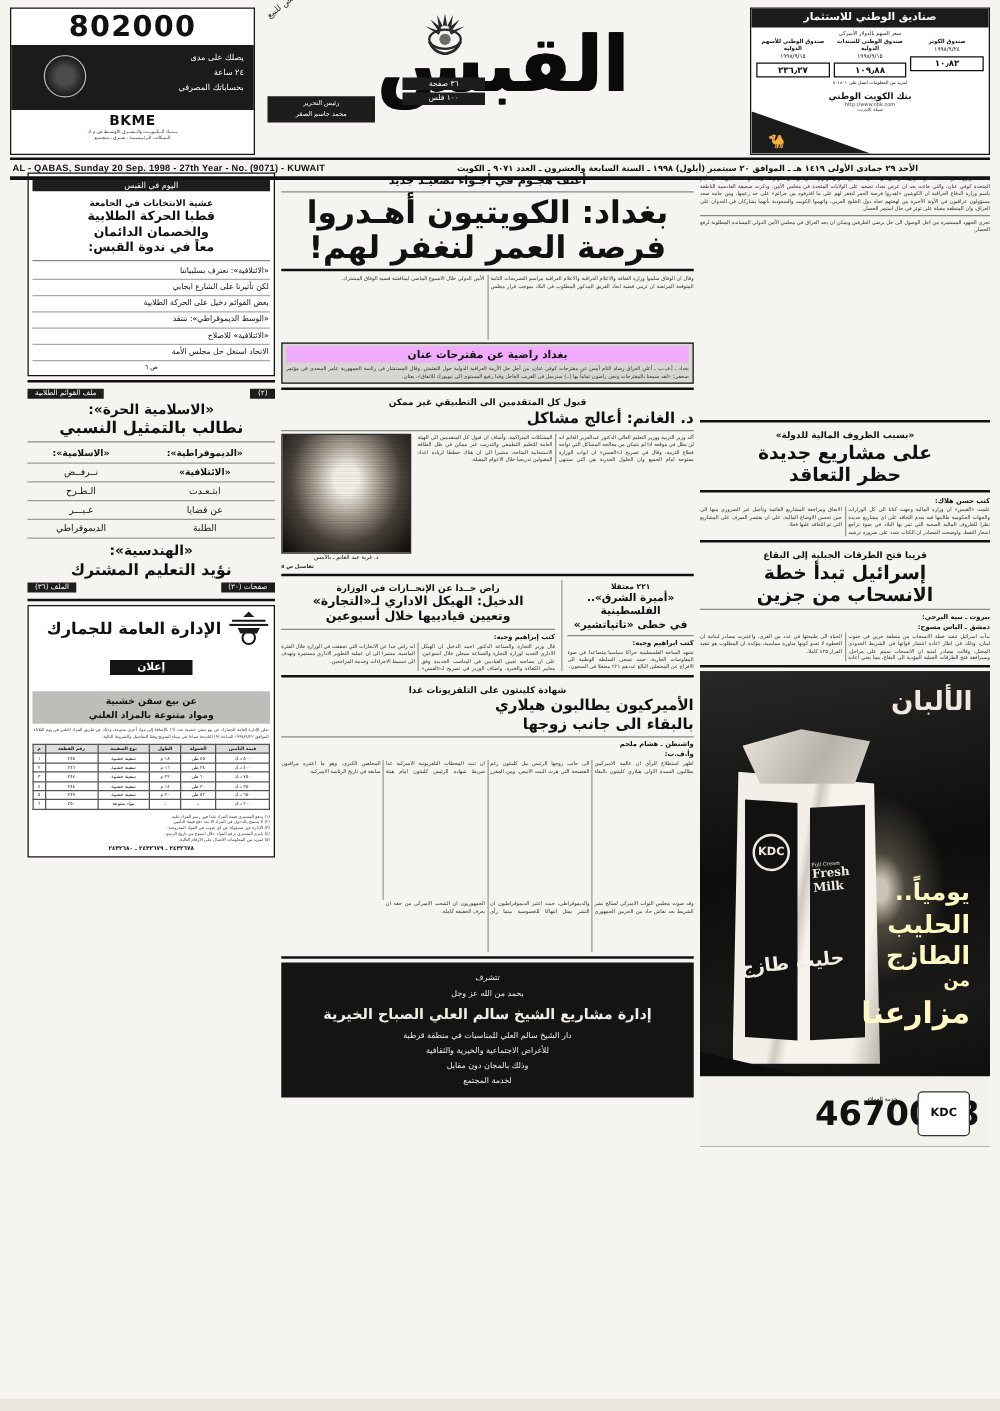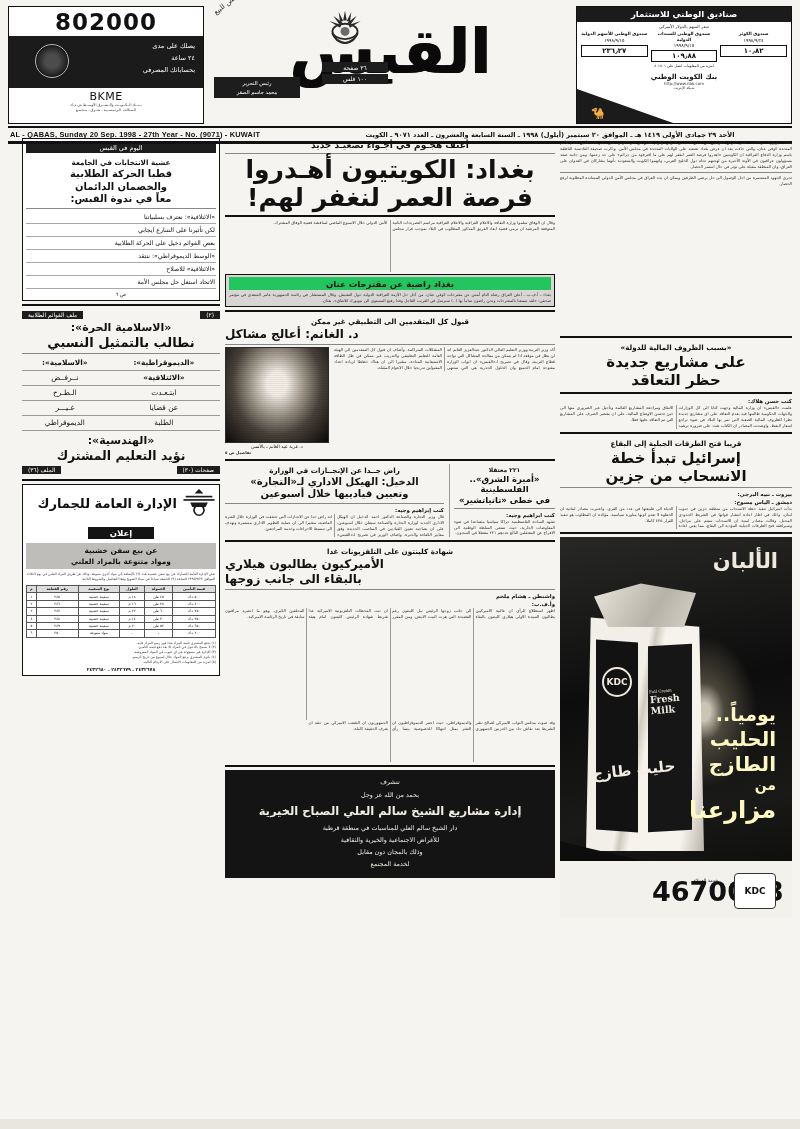--- a/index.html
+++ b/index.html
@@ -26,21 +26,21 @@
   .tiny { font-size: 4.1px; line-height: 1.45; color: #2a2a2a; }
   .micro { font-size: 3.4px; line-height: 1.4; color: #333; }
   .blur { filter: blur(.18px); }
 
   
   .masthead { position: relative; height: 128px; }
   .mast-grid { display:flex; height: 118px; align-items: stretch; gap: 4px; }
 
   
   .nbk {
-    width: 216px; border: 1px solid #111; background:#fff;
+    width: 192px; border: 1px solid #111; background:#fff;
     display:flex; flex-direction:column; position:relative; overflow:hidden;
   }
   .nbk-title {
     background:#1b1b1b; color:#fff; text-align:center;
     font-size: 8.5px; font-weight:bold; padding:2px 0 3px; letter-spacing:.3px;
   }
   .nbk-sub { font-size:4.2px; text-align:center; padding-top:2px; color:#222; }
   .nbk-funds { display:flex; justify-content:space-around; padding:2px 4px 0; gap:3px; }
   .fund { text-align:center; flex:1; }
   .fund-name { font-size:4.4px; font-weight:bold; line-height:1.25; }
@@ -100,21 +100,21 @@
     background:#1b1b1b; color:#fff; position:relative;
     height:52px; padding:4px 8px 0 0; text-align:right;
   }
   .bkme-dark div { font-size:6.5px; line-height:1.85; letter-spacing:3px; }
   .bkme-seal {
     position:absolute; left:26px; top:8px; width:34px; height:34px;
     border-radius:50%; border:1.5px solid #cfcfcf; opacity:.85;
     background: radial-gradient(circle, #555 30%, #1b1b1b 70%);
   }
   .bkme-foot { text-align:center; padding:2px 0 2px; }
-  .bkme-logo { font-size:11px; font-weight:normal; letter-spacing:.5px; }
+  .bkme-logo { font-size:11px; font-weight:bold; letter-spacing:.5px; }
   .bkme-addr { font-size:3.6px; line-height:1.5; color:#333; }
 
   
   .strap-en {
     font-family:"Liberation Sans", sans-serif; font-size:7.4px; font-weight:bold;
     direction:ltr; text-align:left; padding:2px 0 2px 2px; letter-spacing:.2px;
   }
   .strap-ar { font-size:6.6px; font-weight:bold; text-align:center; padding:2px 0;}
   .strap-wrap { display:flex; justify-content:space-between; align-items:center; }
 
@@ -123,27 +123,27 @@
   .col-r { width: 232px; }
   .col-c { width: 330px; }
   .col-l { width: 198px; }
 
   .kicker { font-size:7.2px; text-align:center; font-weight:bold; padding:2px 0 1px; }
   .hl-xl {
     font-size: 25px; font-weight:bold; line-height:1.12; text-align:center;
     letter-spacing:-.5px;
   }
   .hl-l { font-size: 15px; font-weight:bold; line-height:1.2; text-align:center; }
-  .hl-m { font-size: 12px; font-weight:bold; line-height:1.25; text-align:left; }
+  .hl-m { font-size: 12px; font-weight:bold; line-height:1.25; text-align:right; }
   .hl-s { font-size: 10px; font-weight:bold; line-height:1.25; text-align:center; }
   .cols-text2 { column-count: 2; column-gap: 5px; column-rule: 1px solid #999; }
   .cols-text4 { column-count: 4; column-gap: 4px; column-rule: 1px solid #999; }
 
   .greybox { background:#d8d6d2; border:1px solid #111; padding:2px 3px; }
-  .greyhead { background:#22c55e; text-align:center; font-size:8.5px; font-weight:bold; padding:1.5px 0;}
+  .greyhead { background:#f0abfc; text-align:center; font-size:8.5px; font-weight:bold; padding:1.5px 0;}
 
   .bullet-list div {
     font-size:6.2px; border-bottom:1px solid #aaa; padding:2px 1px; line-height:1.3;
   }
   .tag {
     display:inline-block; background:#1d1d1d; color:#fff;
     font-size:5.8px; padding:1px 6px;
   }
   .tag-wrap { display:flex; justify-content:space-between; align-items:center; padding:2px 0;}
 
@@ -170,21 +170,21 @@
   .adbox-dark .l2 { font-size:11.5px; font-weight:bold; padding:3px 0 4px; letter-spacing:.3px;}
 
   
   .customs { border:1px solid #111; background:#fff; padding:3px; }
   .customs-top { display:flex; align-items:center; justify-content:flex-start; gap:5px; }
   .customs-title { font-size:13px; font-weight:bold; }
   .elan {
     background:#141414; color:#fff; display:inline-block; padding:1px 22px;
     font-size:8.5px; font-weight:bold; letter-spacing:4px;
   }
-  .customs-sub { background:#bfbdb9; text-align:center; padding:2px 2px; margin-top:2px; }
+  .customs-sub { background:#bfbdb9; text-align:center; padding:2px 2px; margin-top:12px; }
   .customs-sub div { font-size:7.4px; font-weight:bold; line-height:1.5;}
   table.ctable { width:100%; border-collapse:collapse; margin-top:3px; }
   table.ctable th, table.ctable td {
     border:1px solid #555; font-size:3.6px; padding:1.2px 1px; text-align:center;
   }
   table.ctable th { background:#ddd; font-weight:bold; }
 
   
   .milk { position:relative; height: 380px; overflow:hidden; background:#0e0e0e; }
   .milk-sky {

